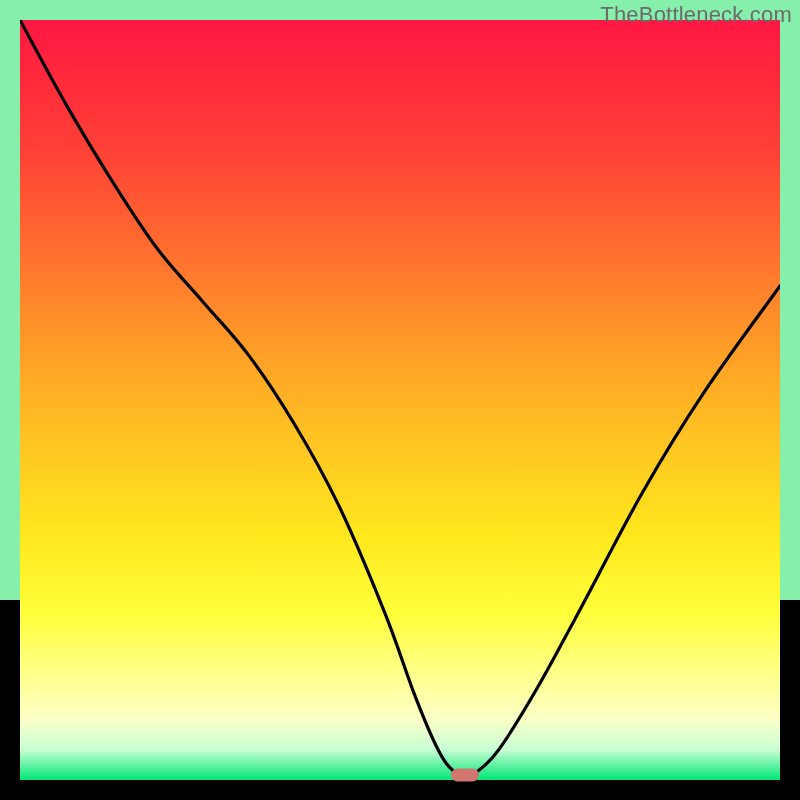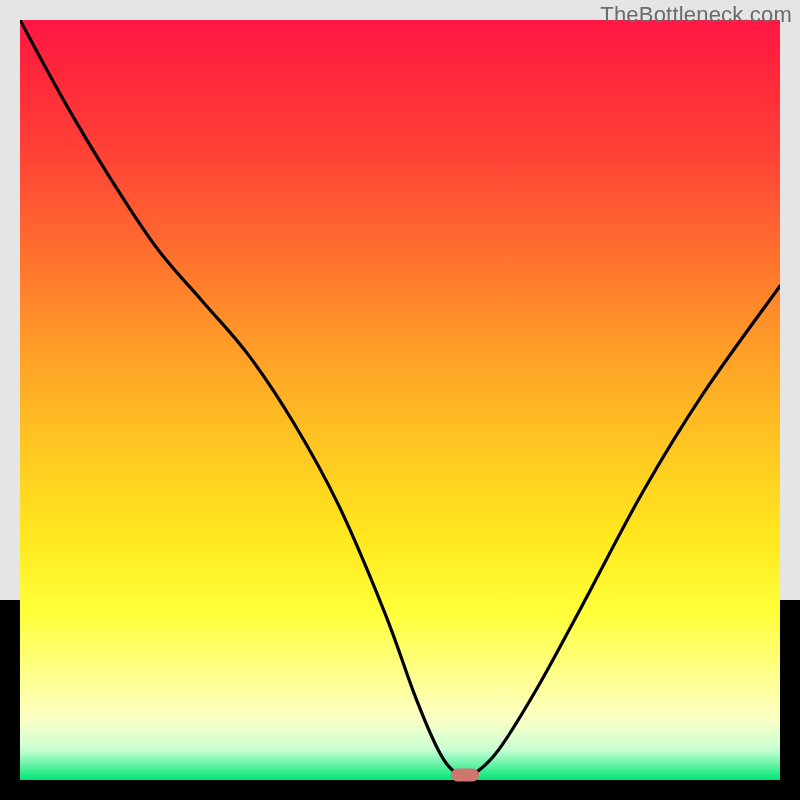--- a/index.html
+++ b/index.html
@@ -8,21 +8,21 @@
     width: 800px;
     height: 800px;
     background: #000;
     overflow: hidden;
     font-family: Arial, Helvetica, sans-serif;
   }
   .frame {
     position: relative;
     width: 800px;
     height: 600px;
-    background: #e5e5e5;
+    background: #86efac;
   }
   .plot-area {
     position: absolute;
     left: 20px;
     top: 20px;
     width: 760px;
     height: 760px;
     background: linear-gradient(to bottom,
       #ff1744 0%,
       #ff2a3a 8%,

